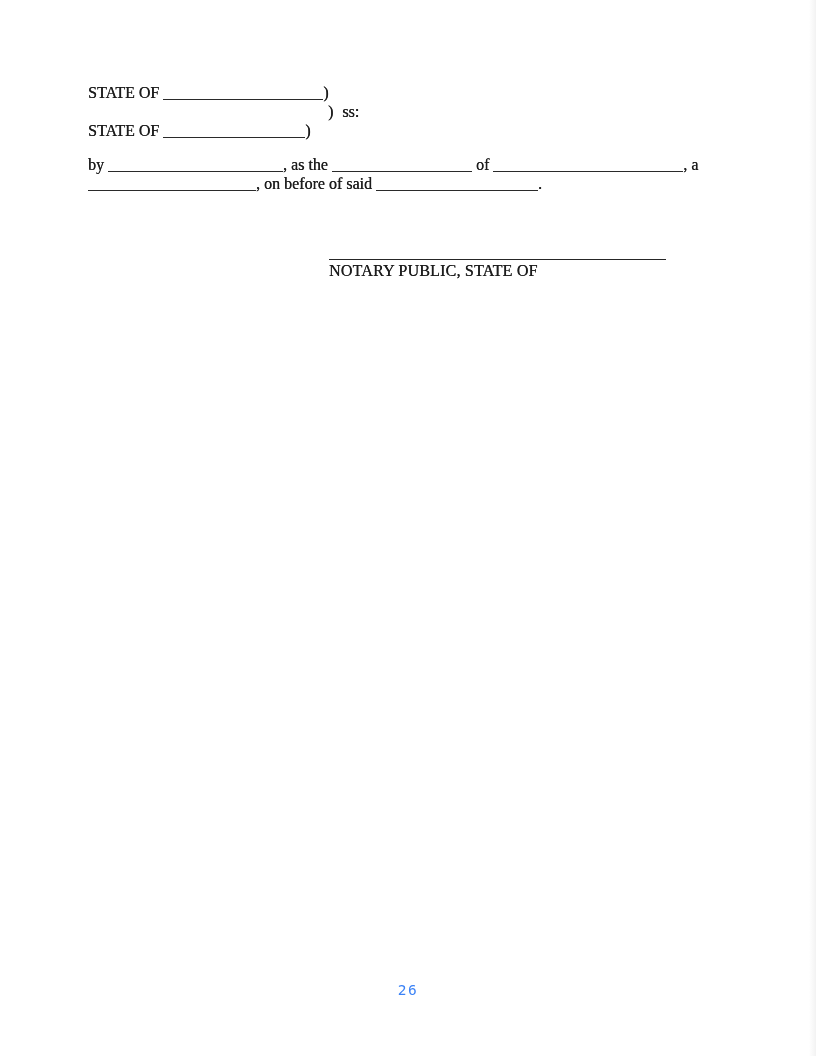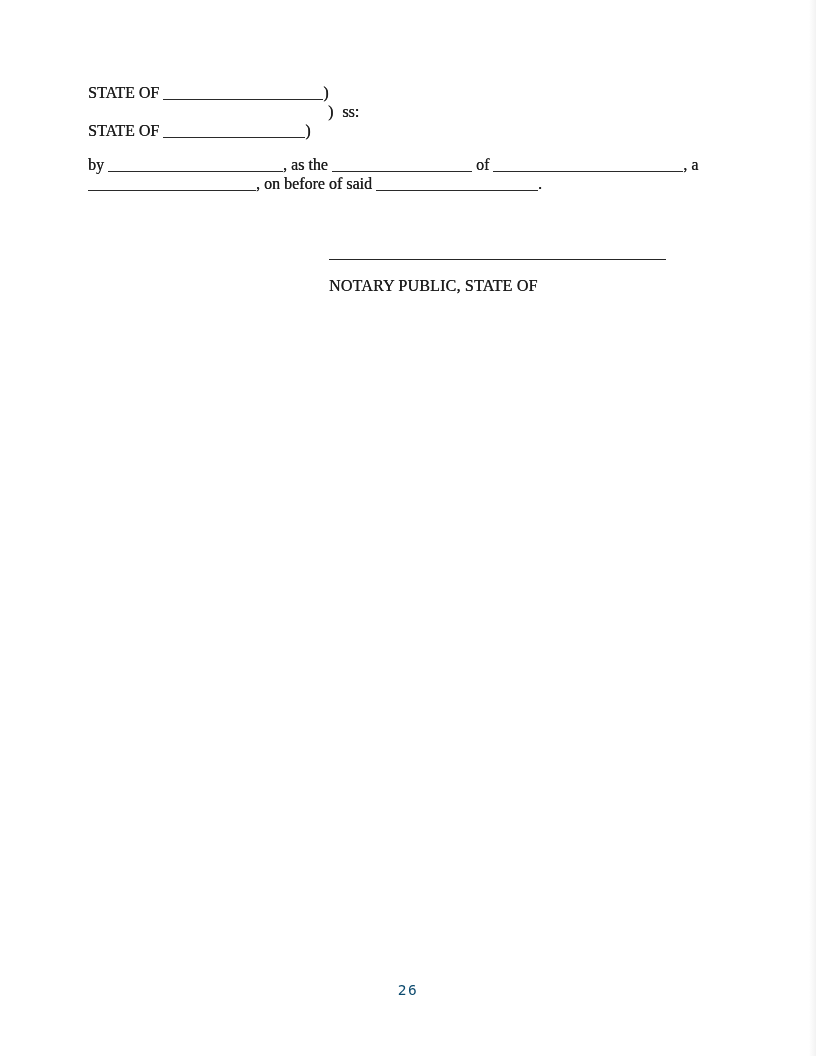--- a/index.html
+++ b/index.html
@@ -53,33 +53,33 @@
   .sig {
     position: absolute;
     left: 329px; top: 247px;
   }
   .sig-line {
     width: 337px;
     height: 13px;
     border-bottom: 1.6px solid #262626;
   }
   .sig-caption {
-    margin-top: 16px;
+    margin-top: 1px;
     line-height: 19px;
     letter-spacing: 0.2px;
   }
 
   .pageno {
     position: absolute;
     top: 982px;
     left: 0; width: 100%;
     text-align: center;
     font-family: "DejaVu Sans Mono", monospace;
     font-size: 14.5px;
-    color: #0c4a6e;
+    color: #3b82f6;
     letter-spacing: 1.5px;
   }
 </style>
 </head>
 <body>
 
 <div class="page">
 
   <div class="jurat">
     <div class="row"><span class="txt">STATE OF</span> <span class="blank" style="width:160px"></span><span class="txt">)</span></div>

